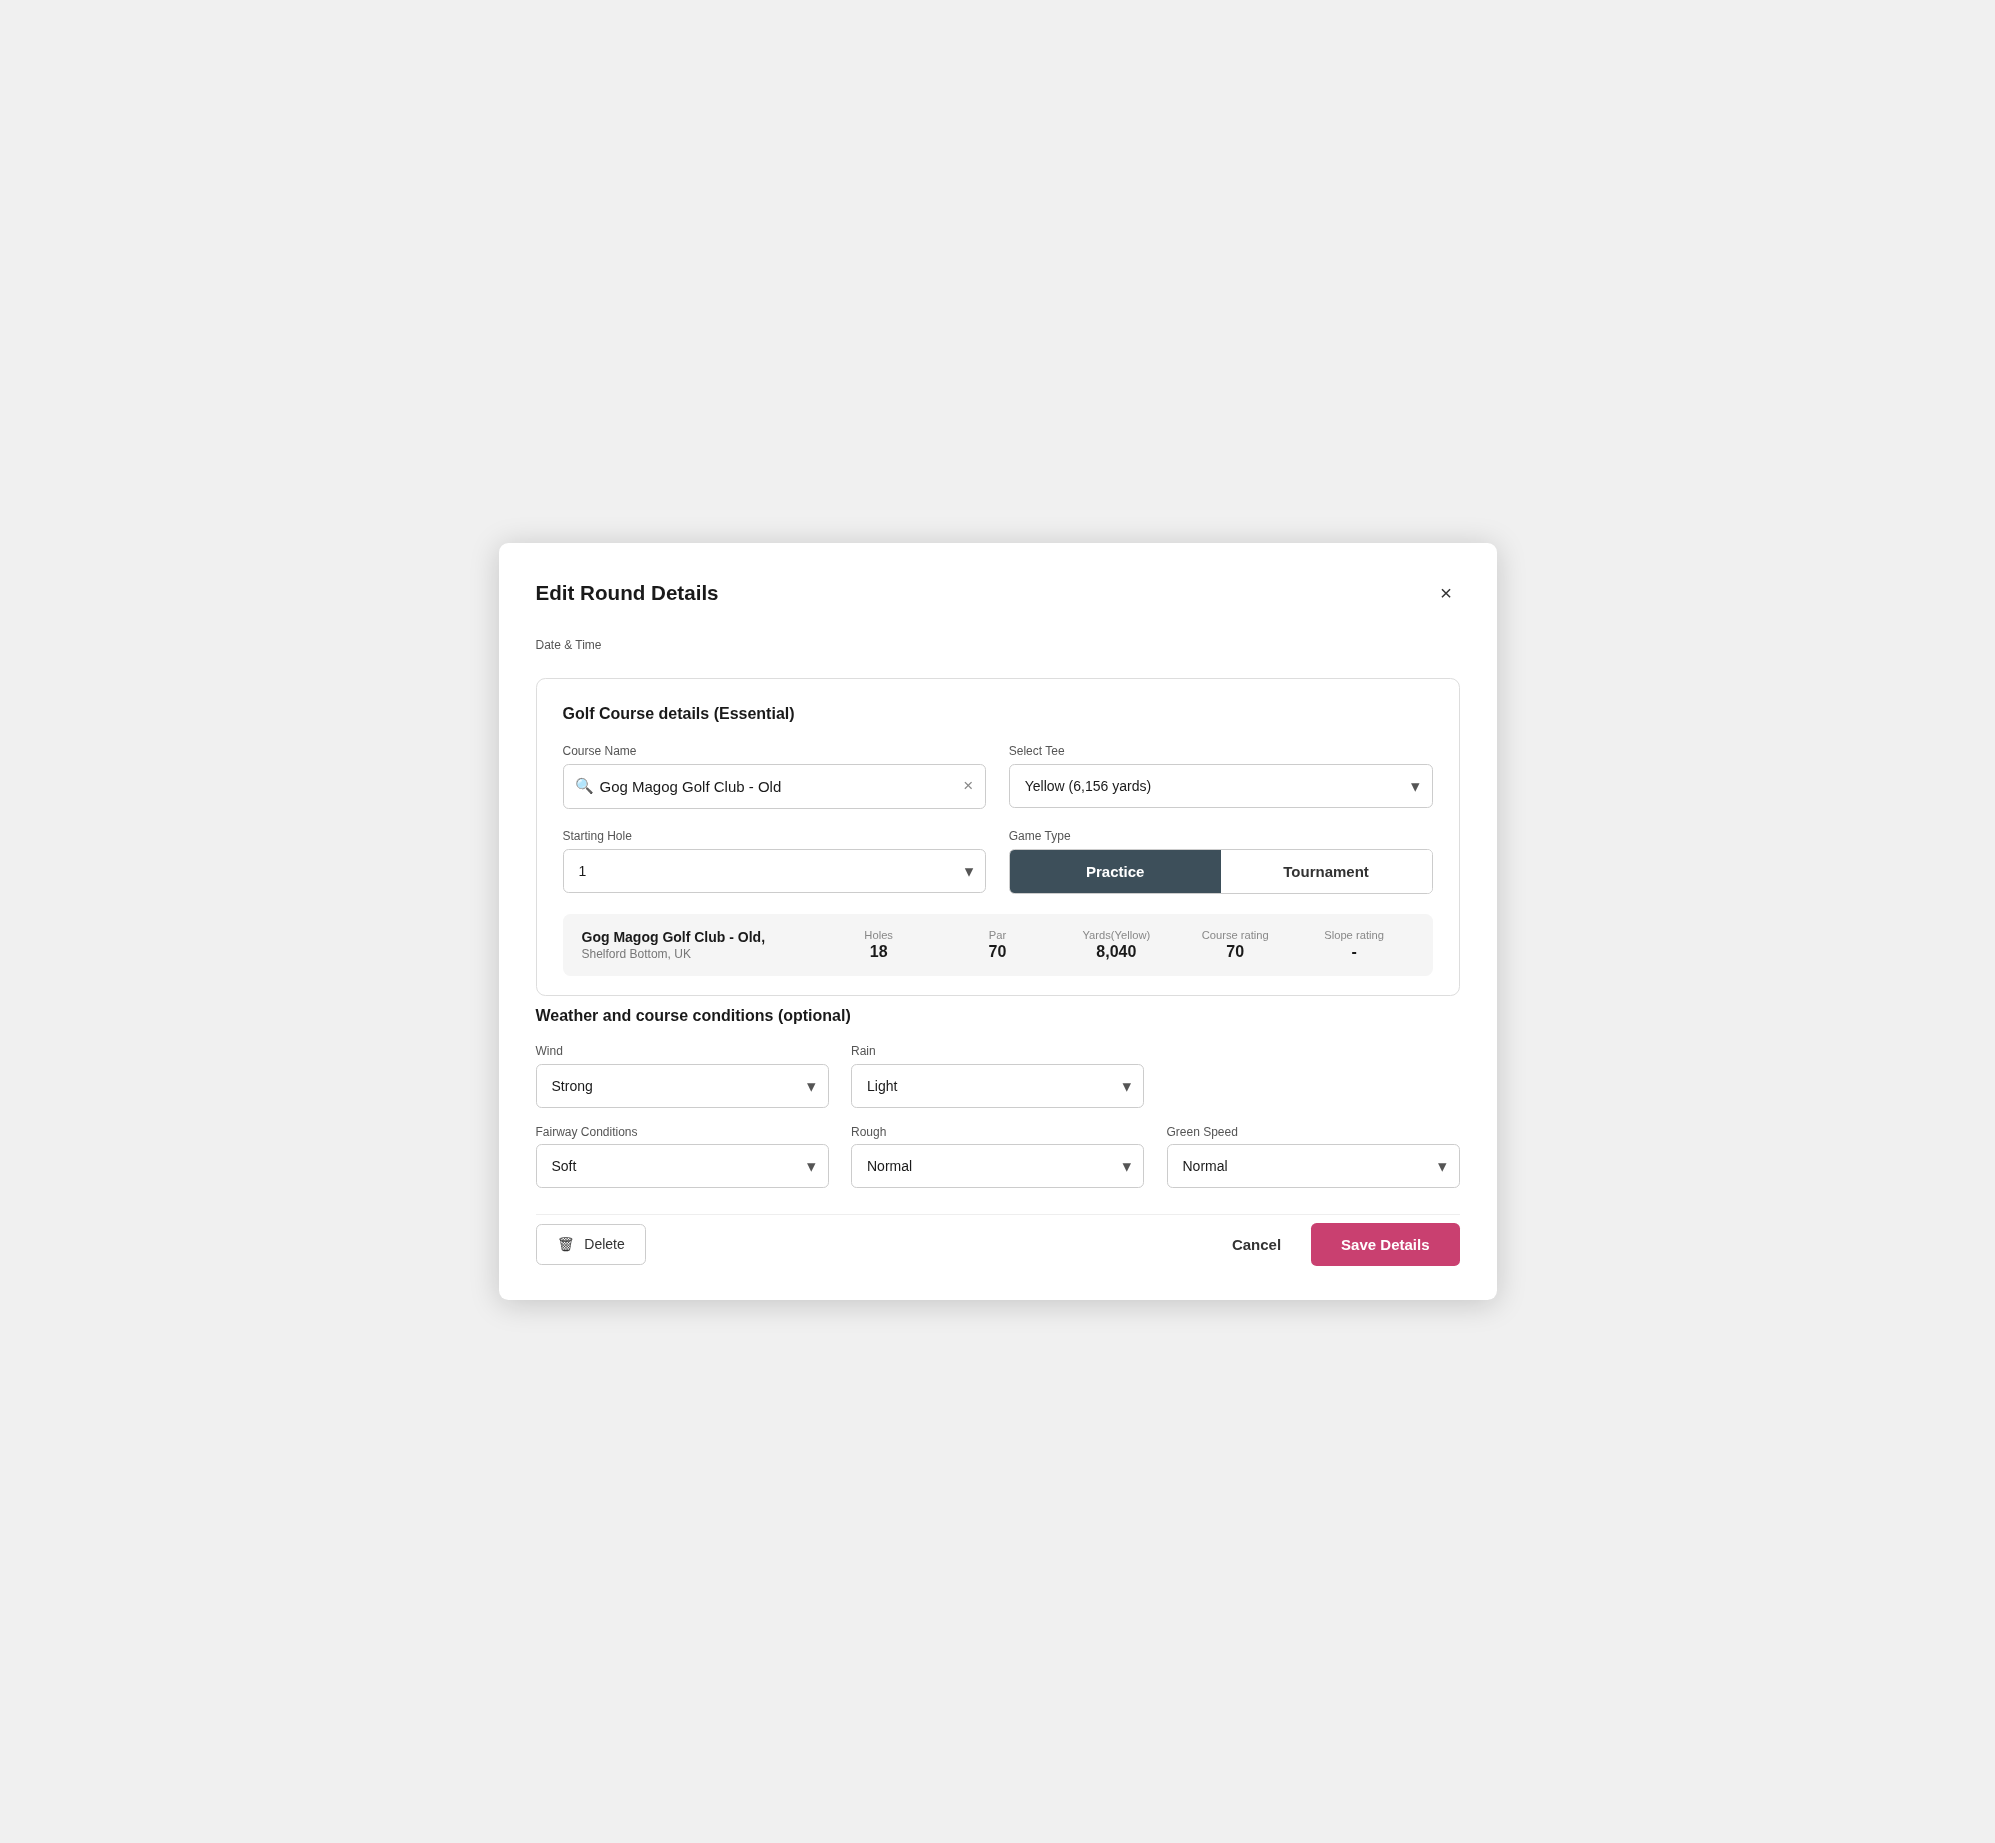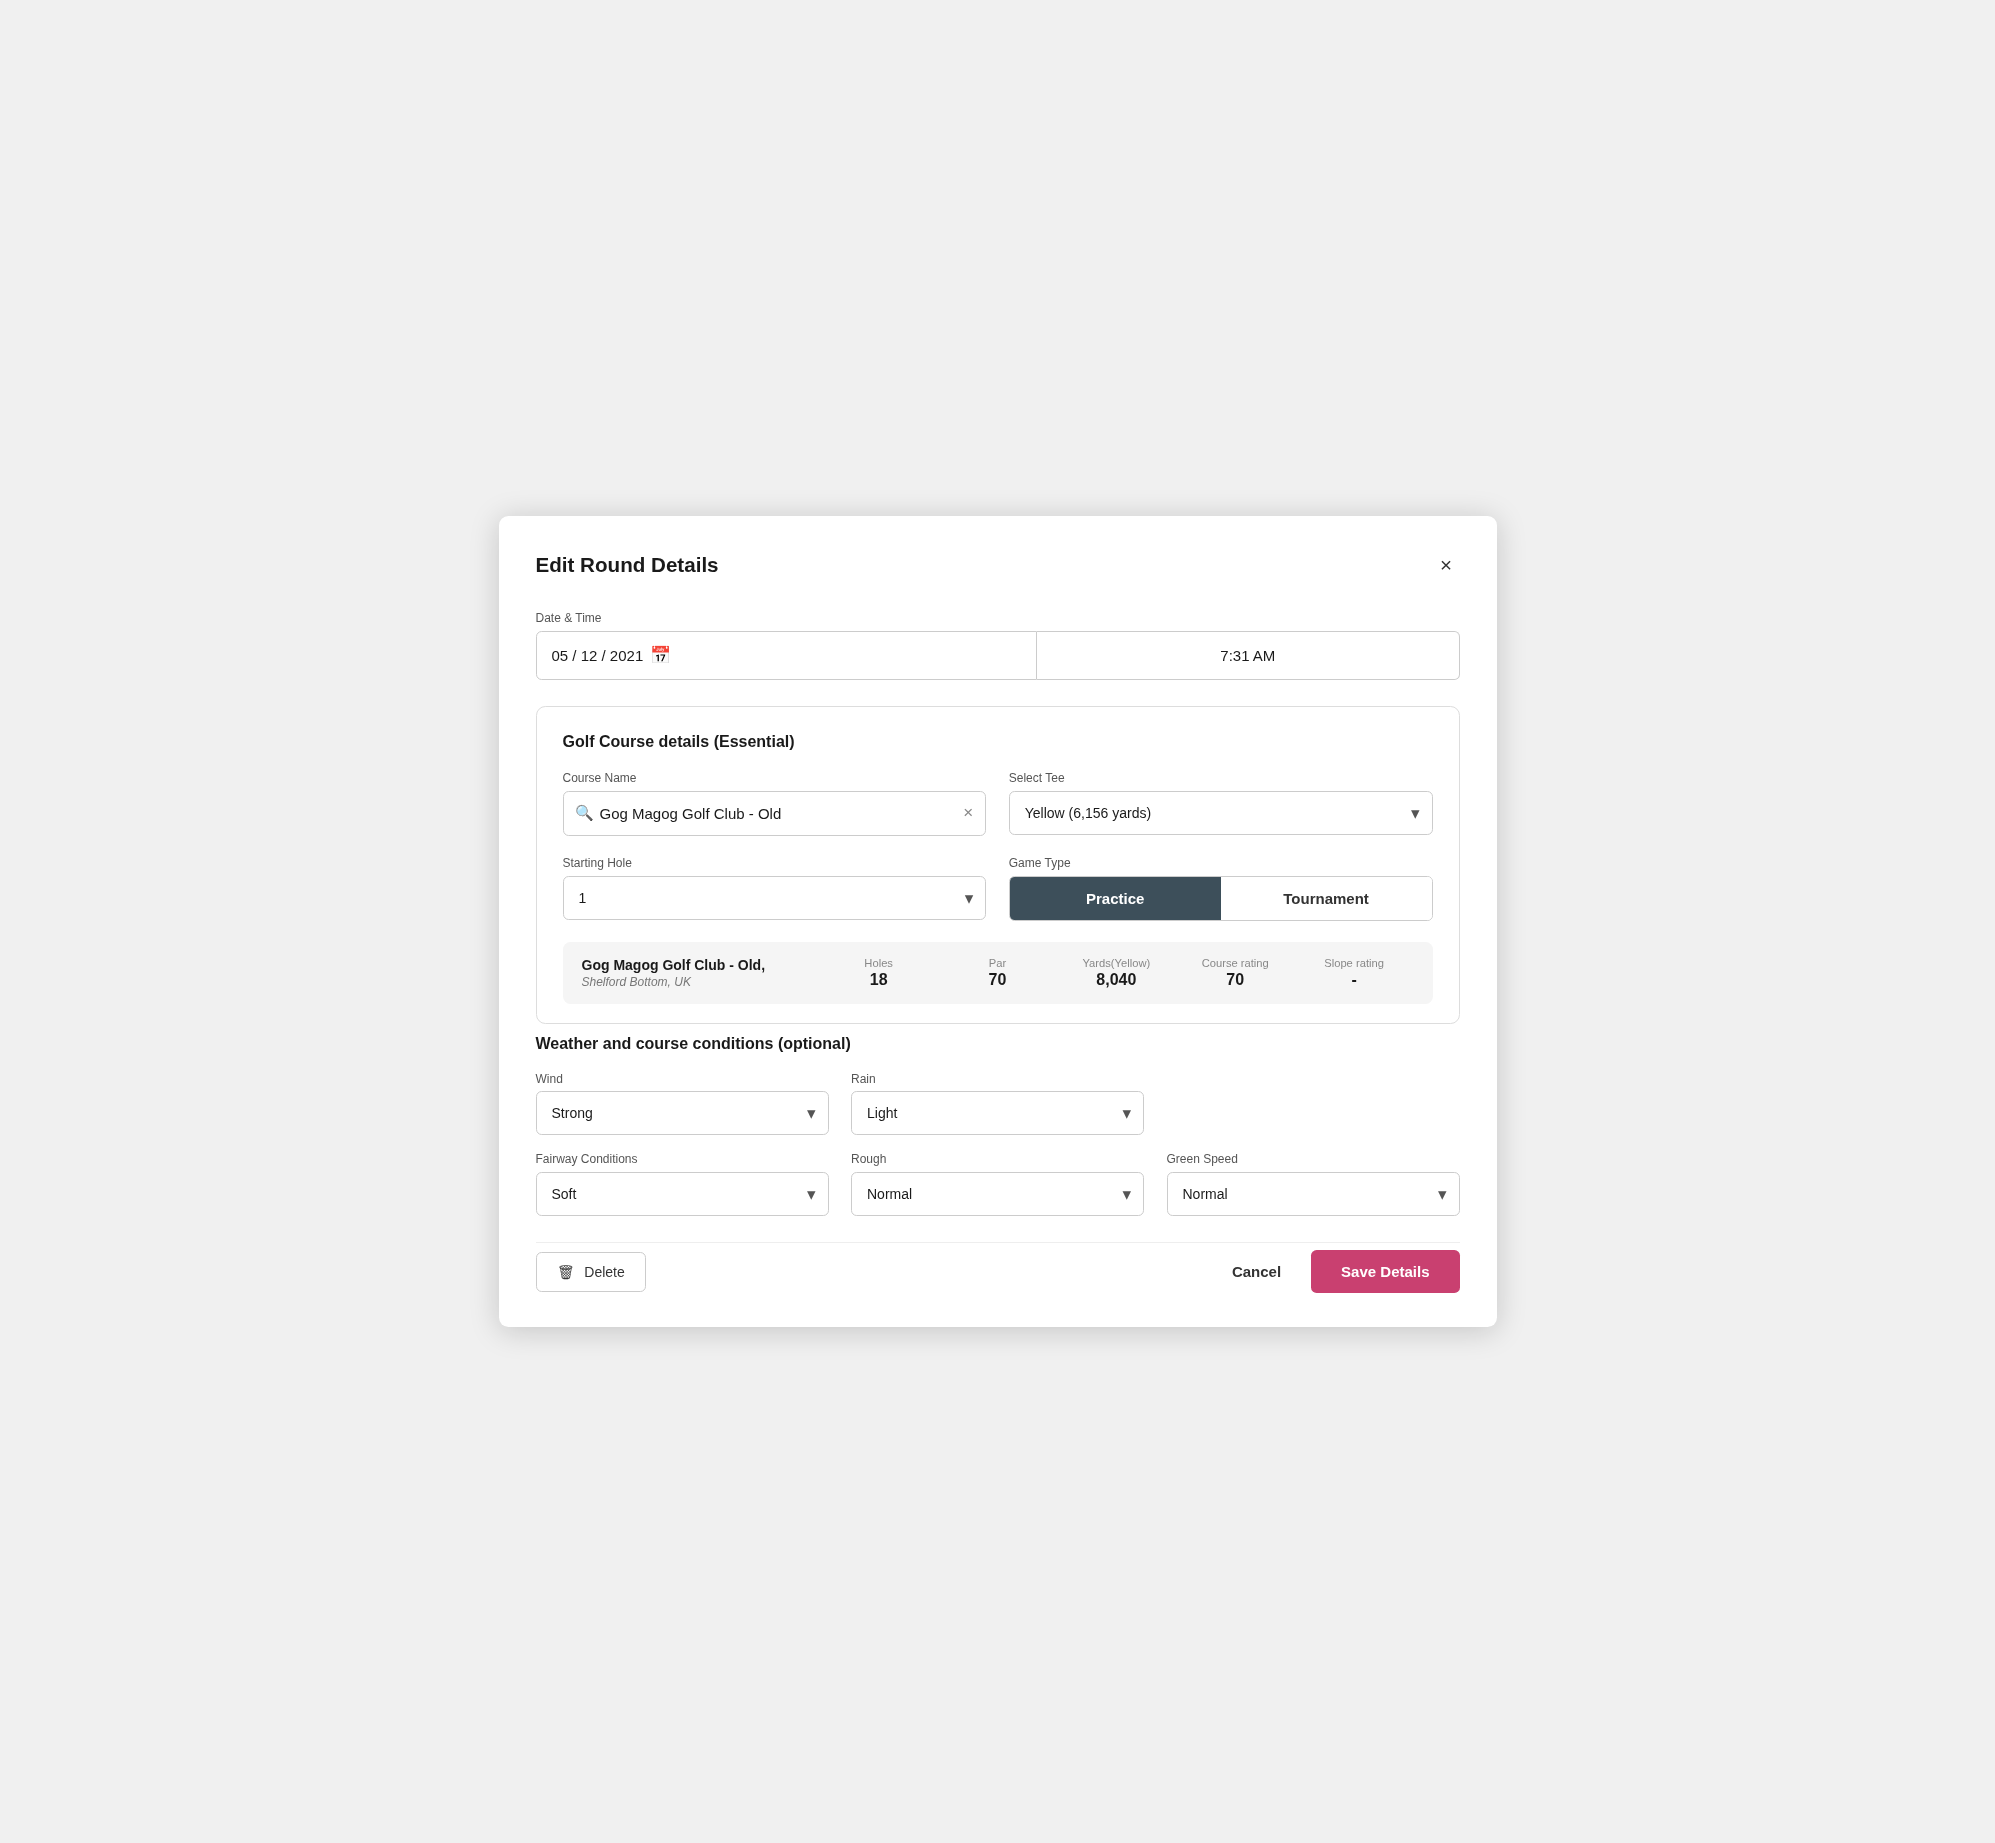--- a/index.html
+++ b/index.html
@@ -201,21 +201,21 @@
     .course-info-row {
       background: #f5f5f5;
       border-radius: 7.5px;
       padding: 15px 19px;
       display: flex;
       align-items: center;
       gap: 0;
     }
     .course-info-name { flex: 2; }
     .course-info-name .name { font-size: 14px; font-weight: 700; color: #1a1a1a; }
-    .course-info-name .location { font-size: 12px; color: #777; margin-top: 1.9px; font-style: italic; }
+    .course-info-name .location { font-size: 12px; color: #777; margin-top: 1.9px; }
     .course-stat {
       flex: 1;
       text-align: center;
     }
     .course-stat .stat-label { font-size: 11.2px; color: #888; }
     .course-stat .stat-value { font-size: 16px; font-weight: 700; color: #1a1a1a; margin-top: 1.9px; }
 
     
     .weather-title {
       font-size: 16px;
@@ -288,29 +288,20 @@
 <div class="modal">
 
   <div class="modal-header">
     <span class="modal-title">Edit Round Details</span>
     <button class="close-btn">×</button>
   </div>
 
   <div class="top-row">
     <div class="field-group datetime-group">
       <label class="field-label">Date &amp; Time</label>
-      <div class="datetime-row">
-        <div class="date-input-box">
-          <span>05 / 12 / 2021</span>
-          <span class="calendar-icon">📅</span>
-        </div>
-        <div class="time-input-box">
-          <span>7:31 AM</span>
-        </div>
-      </div>
     </div>
   </div>
 
   <div class="section-box">
     <div class="section-title">Golf Course details (Essential)</div>
 
     <div class="two-col">
 
       <div class="field-group">
         <label class="field-label">Course Name</label>

